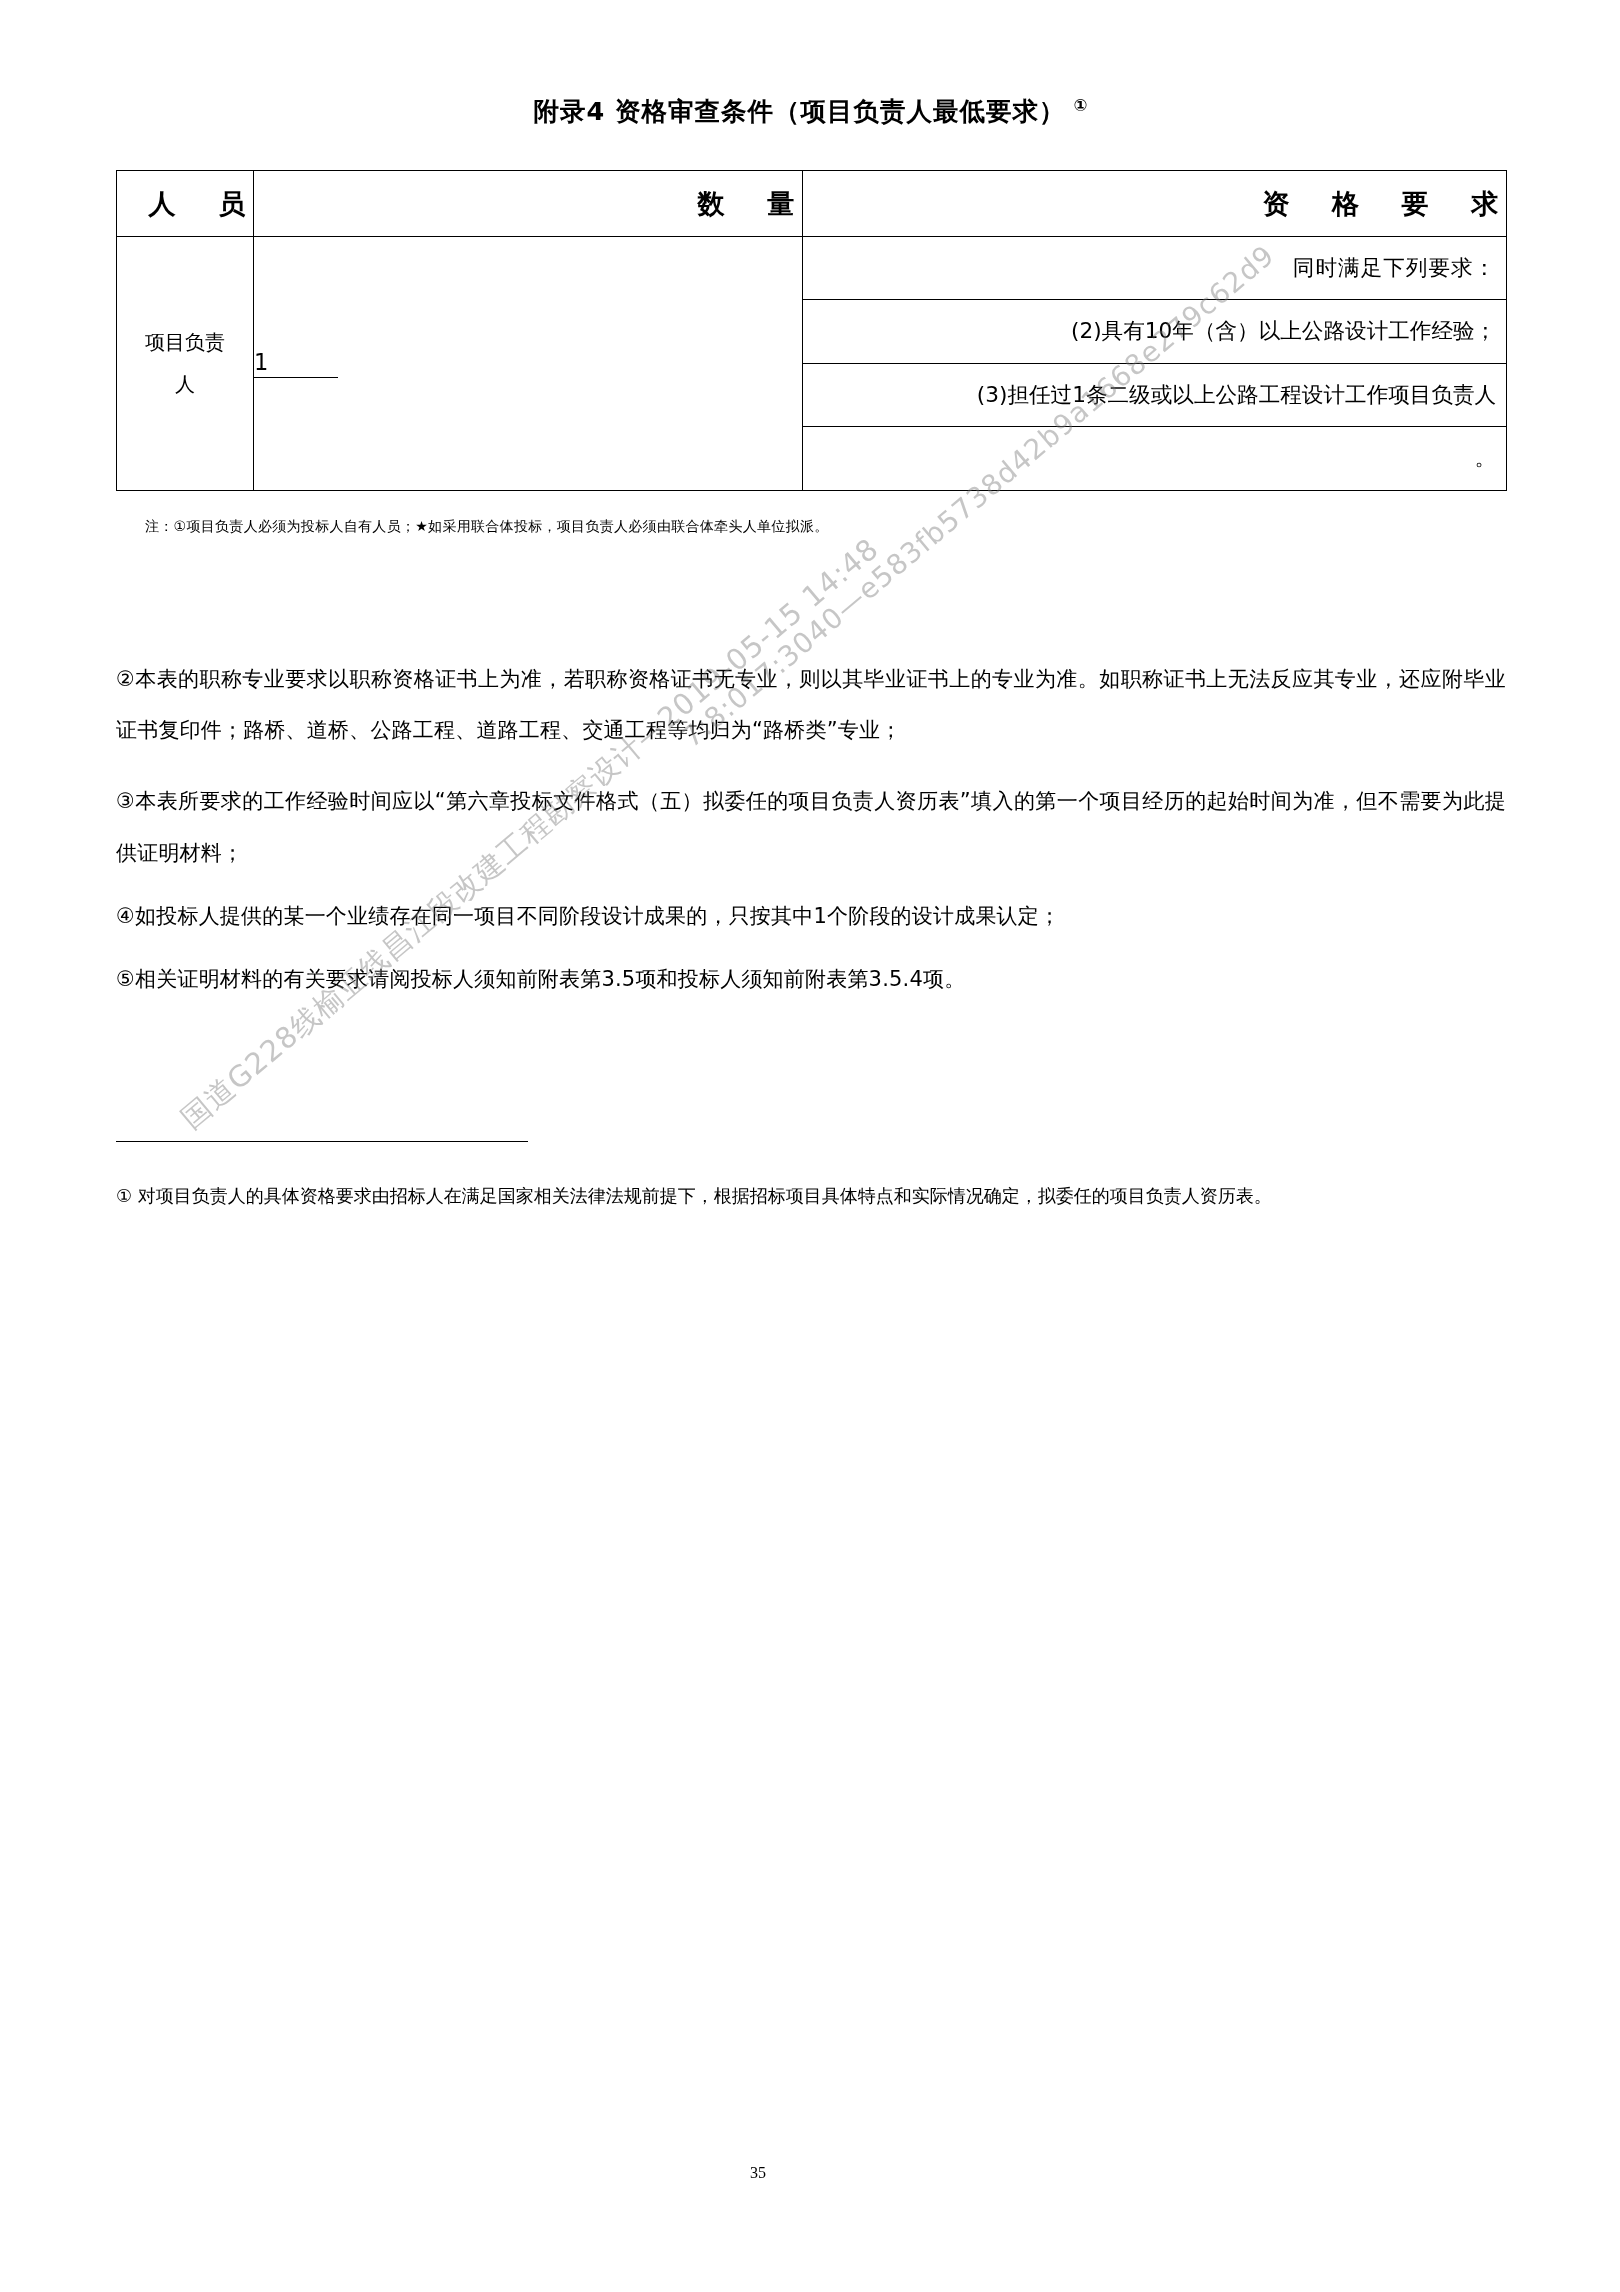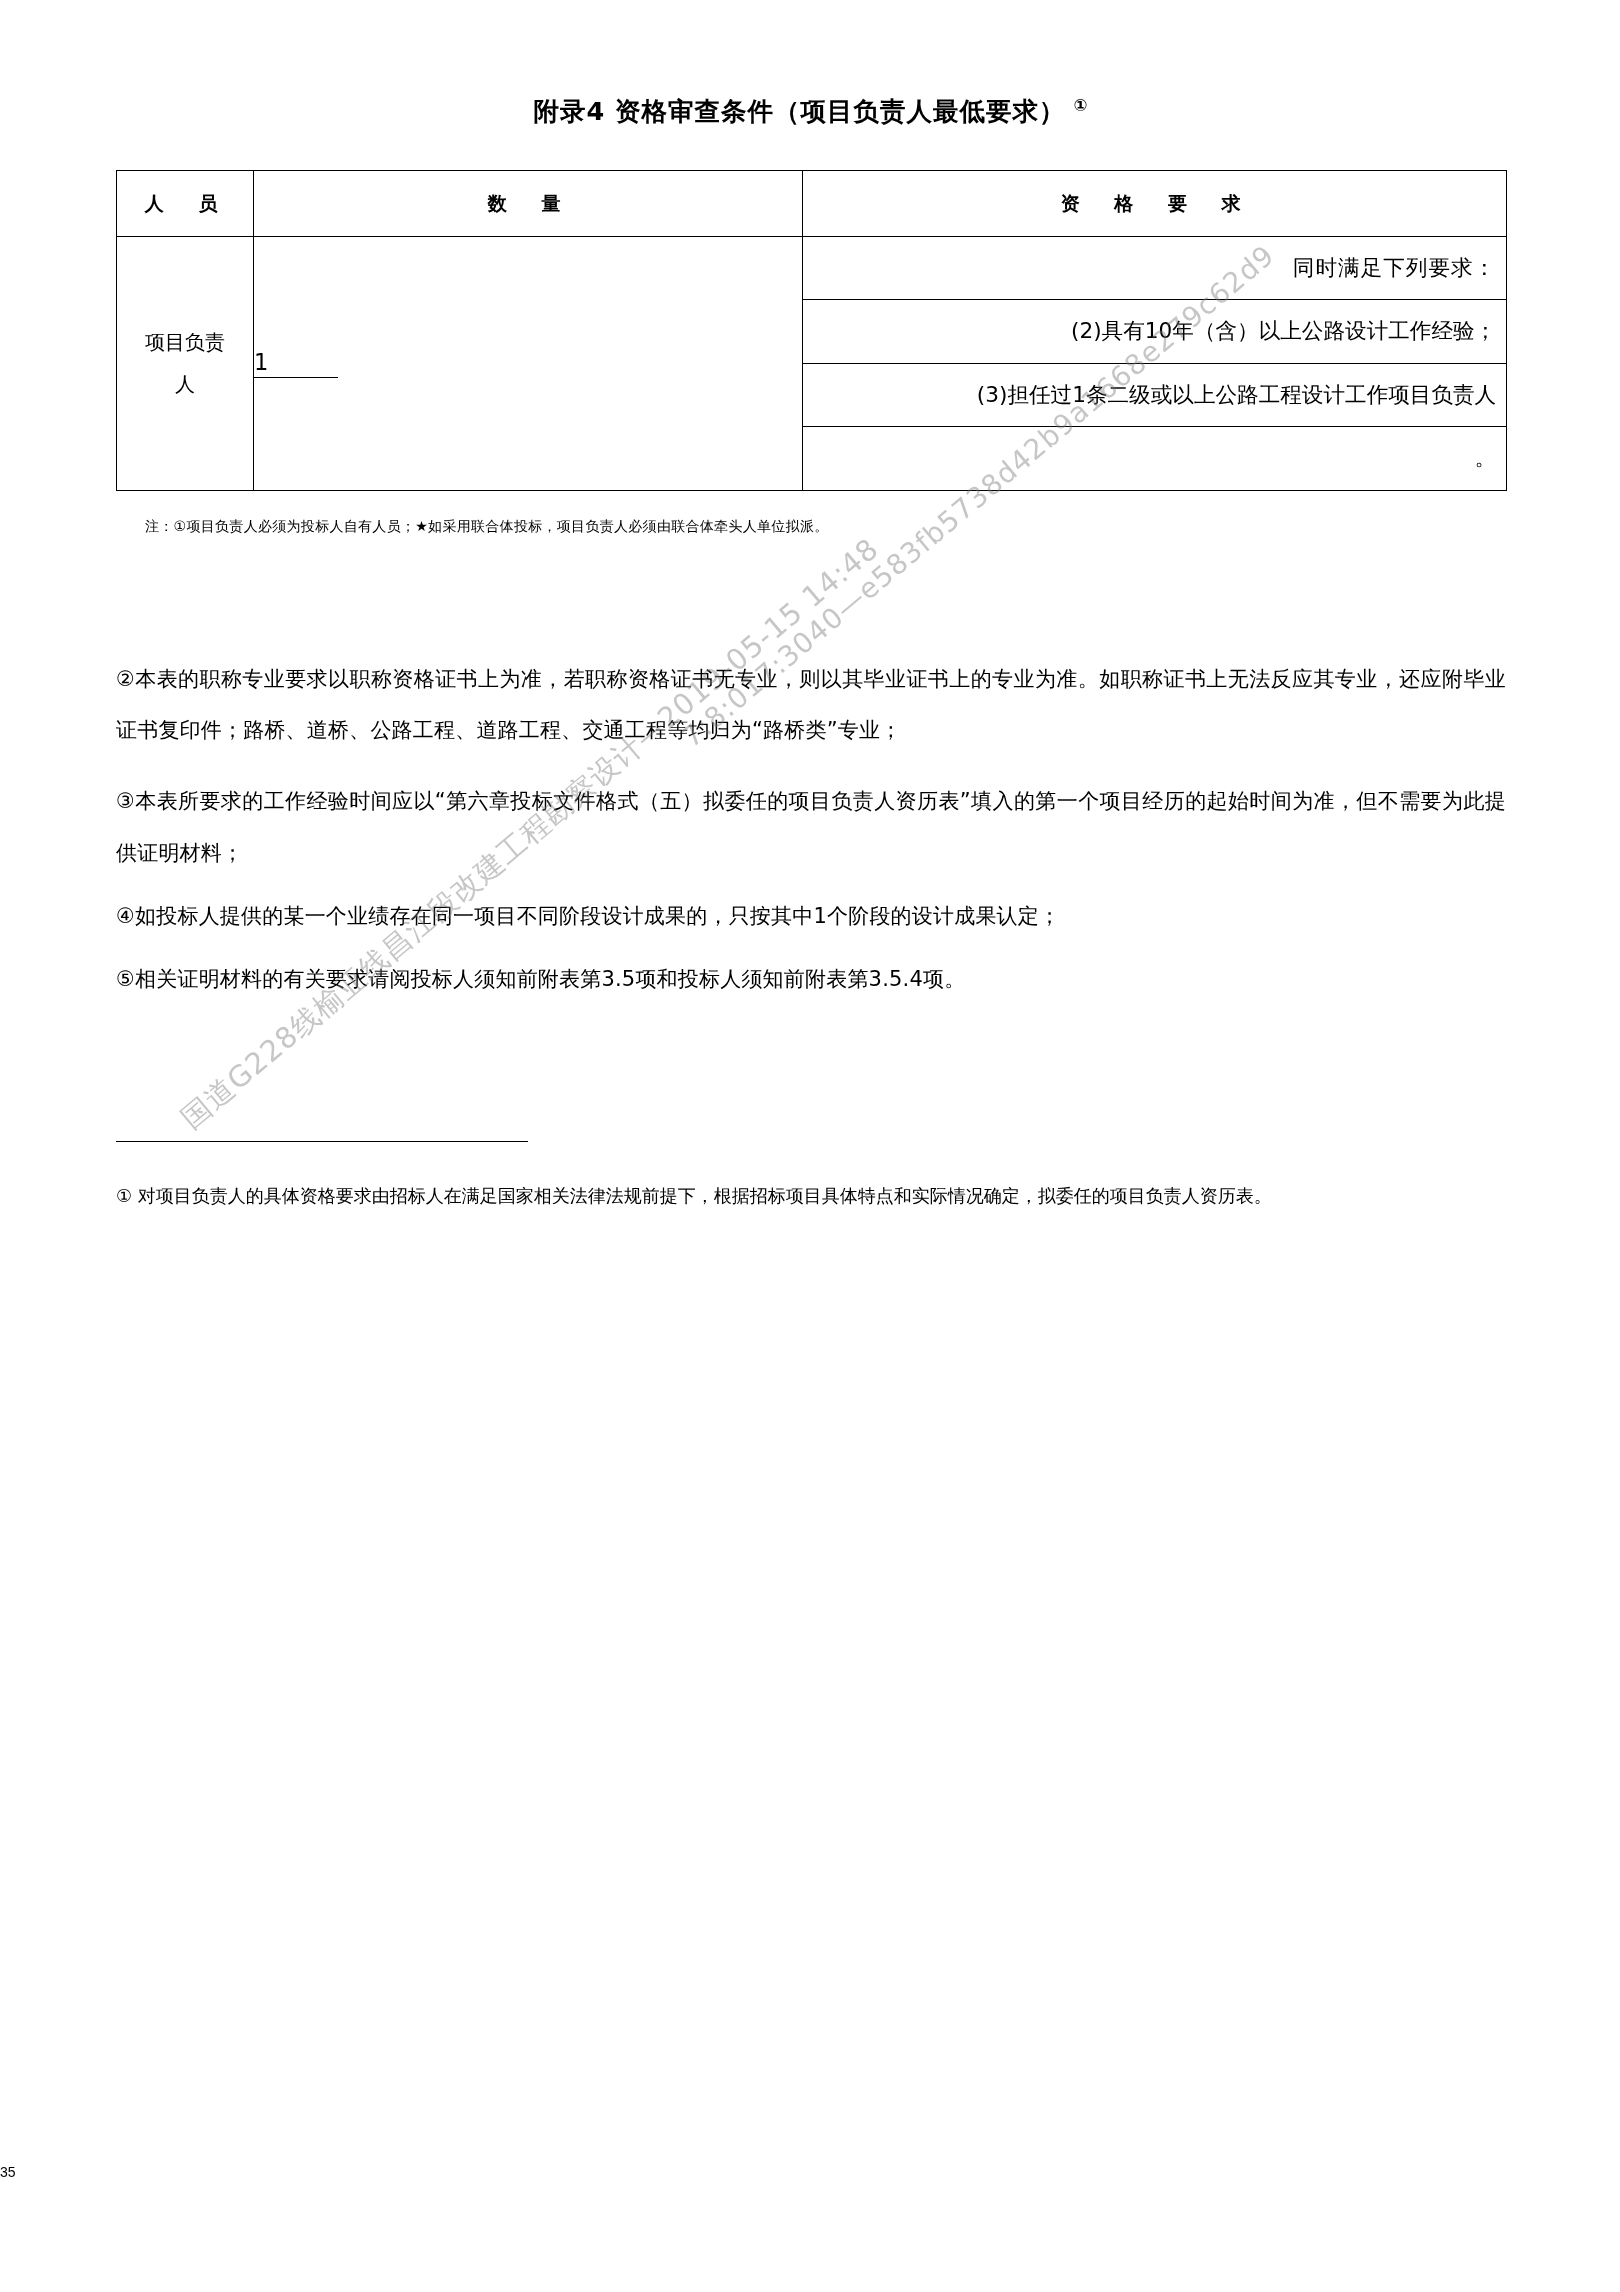--- a/index.html
+++ b/index.html
@@ -53,23 +53,23 @@
     margin-top: 41px;
     table-layout: fixed;
   }
   .qual-table td, .qual-table th {
     border: 1.6px solid #000;
     vertical-align: middle;
     padding: 0;
   }
   .th-cell {
     height: 65px;
-    text-align: center;
+    text-align: right;
     font-weight: bold;
-    font-size: 19px;
+    font-size: 27px;
     letter-spacing: 7.8px;
     font-family: "DejaVu Sans", sans-serif;
   }
   .col-person { width: 137px; }
   .col-count  { width: 549px; }
   .col-req    { width: 704px; }
 
   .person-cell {
     text-align: center;
     font-size: 20px;
@@ -146,23 +146,23 @@
     font-size: 18px;
     font-family: "DejaVu Sans", sans-serif;
     line-height: 2.35;
     text-align: justify;
   }
 
   .page-number {
     position: absolute;
     left: 0; right: 0;
     top: 2164px;
-    text-align: left;
-    font-size: 14px;
-    font-family: Liberation Sans, sans-serif;
+    text-align: center;
+    font-size: 16px;
+    font-family: Liberation Serif, serif;
   }
 
   
   .wm {
     position: absolute;
     color: rgba(120,120,120,0.42);
     font-family: "DejaVu Sans", sans-serif;
     white-space: nowrap;
     pointer-events: none;
     font-size: 29px;

